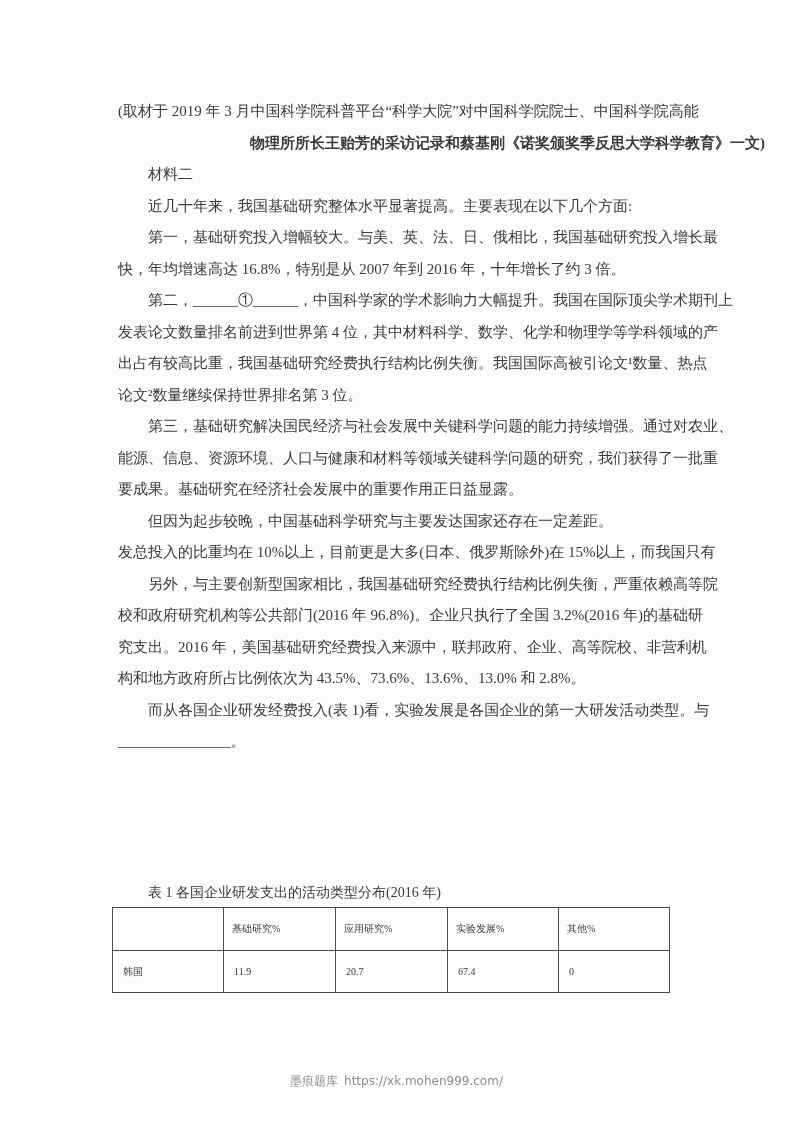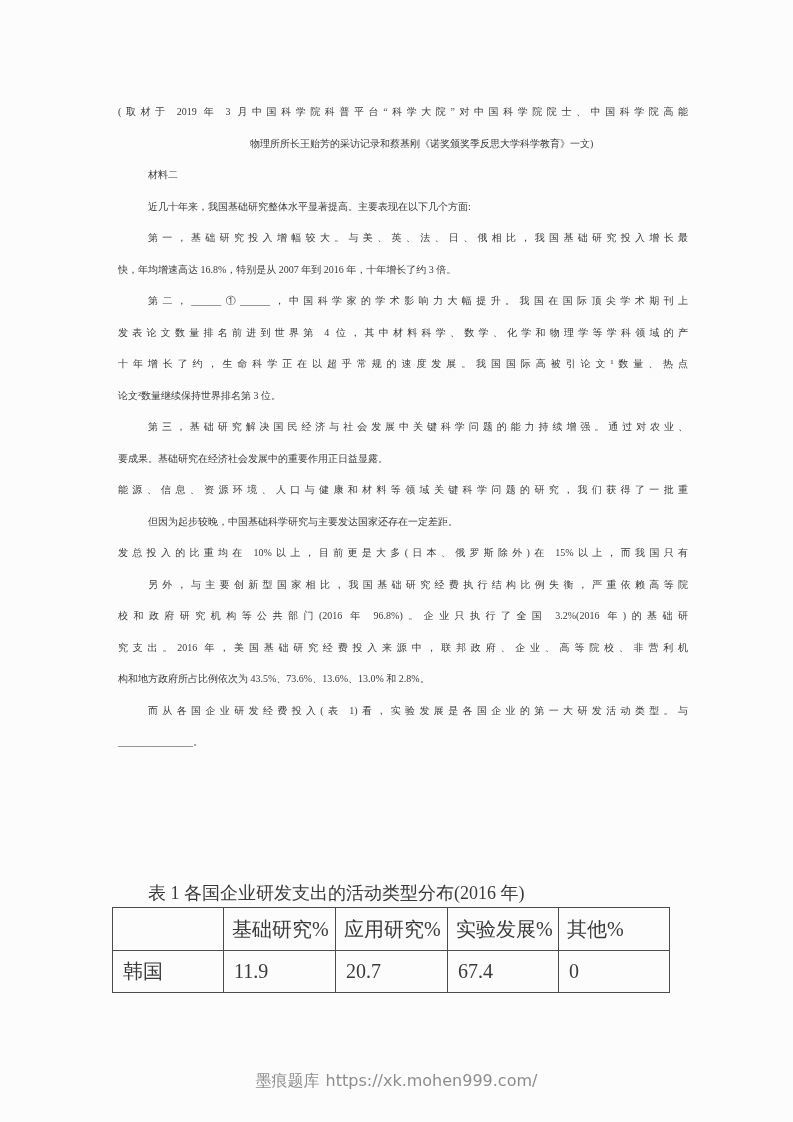--- a/index.html
+++ b/index.html
@@ -10,66 +10,66 @@
   }
   html,body{margin:0;padding:0;}
   body{
     width:793px;height:1122px;position:relative;overflow:hidden;
     background:var(--background);
     color:var(--text-color);
     font-family:"Liberation Serif","DejaVu Serif",serif;
   }
   .doc-body{position:absolute;left:118px;top:96px;width:570px;}
   .ln{
-    height:31.5px;line-height:31.5px;font-size:10px;
+    height:31.5px;line-height:31.5px;font-size:15px;
     white-space:nowrap;overflow:visible;
   }
   .j{text-align:justify;text-align-last:justify;}
   .ind{text-indent:30px;}
-  .cite2{padding-left:132px;}
+  .cite2{padding-left:132px;font-weight:bold;}
   .caption{
     position:absolute;left:148px;top:882px;height:22px;line-height:22px;
-    font-size:18px;white-space:nowrap;
+    font-size:14px;white-space:nowrap;
   }
   table.t1{
     position:absolute;left:112px;top:907px;
     border-collapse:collapse;table-layout:fixed;width:557px;
   }
   table.t1 td{
     border:1px solid var(--border-color);
-    font-size:20px;padding:0 0 0 8px;vertical-align:middle;
+    font-size:10px;padding:0 0 0 8px;vertical-align:middle;
     overflow:hidden;white-space:nowrap;
   }
   table.t1 tr.hdr td{height:42px;}
   table.t1 tr.dat td{height:41px;padding-left:10px;}
   .footer{
     position:absolute;left:0;top:1068px;width:793px;height:26px;line-height:26px;
     text-align:center;
     font-family:"DejaVu Sans","Liberation Sans",sans-serif;
-    font-size:16px;color:var(--footer-color);
+    font-size:12px;color:var(--footer-color);
   }
   .footer span{padding:0 3px;}
 </style>
 </head>
 <body>
 
 <div class="doc-body">
   <div class="ln j">(取材于 2019 年 3 月中国科学院科普平台“科学大院”对中国科学院院士、中国科学院高能</div>
   <div class="ln cite2">物理所所长王贻芳的采访记录和蔡基刚《诺奖颁奖季反思大学科学教育》一文)</div>
   <div class="ln ind">材料二</div>
   <div class="ln ind">近几十年来，我国基础研究整体水平显著提高。主要表现在以下几个方面:</div>
   <div class="ln ind j">第一，基础研究投入增幅较大。与美、英、法、日、俄相比，我国基础研究投入增长最</div>
   <div class="ln">快，年均增速高达 16.8%，特别是从 2007 年到 2016 年，十年增长了约 3 倍。</div>
   <div class="ln ind j">第二，______①______，中国科学家的学术影响力大幅提升。我国在国际顶尖学术期刊上</div>
   <div class="ln j">发表论文数量排名前进到世界第 4 位，其中材料科学、数学、化学和物理学等学科领域的产</div>
-  <div class="ln j">十年增长了约，生命科学正在以超乎常规的速度发展。我国国际高被引论文¹数量、热点</div>
+  <div class="ln j">出占有较高比重，我国基础研究经费执行结构比例失衡。我国国际高被引论文¹数量、热点</div>
   <div class="ln">论文²数量继续保持世界排名第 3 位。</div>
   <div class="ln ind j">第三，基础研究解决国民经济与社会发展中关键科学问题的能力持续增强。通过对农业、</div>
+  <div class="ln j">能源、信息、资源环境、人口与健康和材料等领域关键科学问题的研究，我们获得了一批重</div>
   <div class="ln">要成果。基础研究在经济社会发展中的重要作用正日益显露。</div>
-  <div class="ln j">能源、信息、资源环境、人口与健康和材料等领域关键科学问题的研究，我们获得了一批重</div>
   <div class="ln ind">但因为起步较晚，中国基础科学研究与主要发达国家还存在一定差距。</div>
   <div class="ln j">发总投入的比重均在 10%以上，目前更是大多(日本、俄罗斯除外)在 15%以上，而我国只有</div>
   <div class="ln ind j">另外，与主要创新型国家相比，我国基础研究经费执行结构比例失衡，严重依赖高等院</div>
   <div class="ln j">校和政府研究机构等公共部门(2016 年 96.8%)。企业只执行了全国 3.2%(2016 年)的基础研</div>
   <div class="ln j">究支出。2016 年，美国基础研究经费投入来源中，联邦政府、企业、高等院校、非营利机</div>
   <div class="ln">构和地方政府所占比例依次为 43.5%、73.6%、13.6%、13.0% 和 2.8%。</div>
   <div class="ln ind j">而从各国企业研发经费投入(表 1)看，实验发展是各国企业的第一大研发活动类型。与</div>
   <div class="ln">_______________。</div>
 </div>
 

